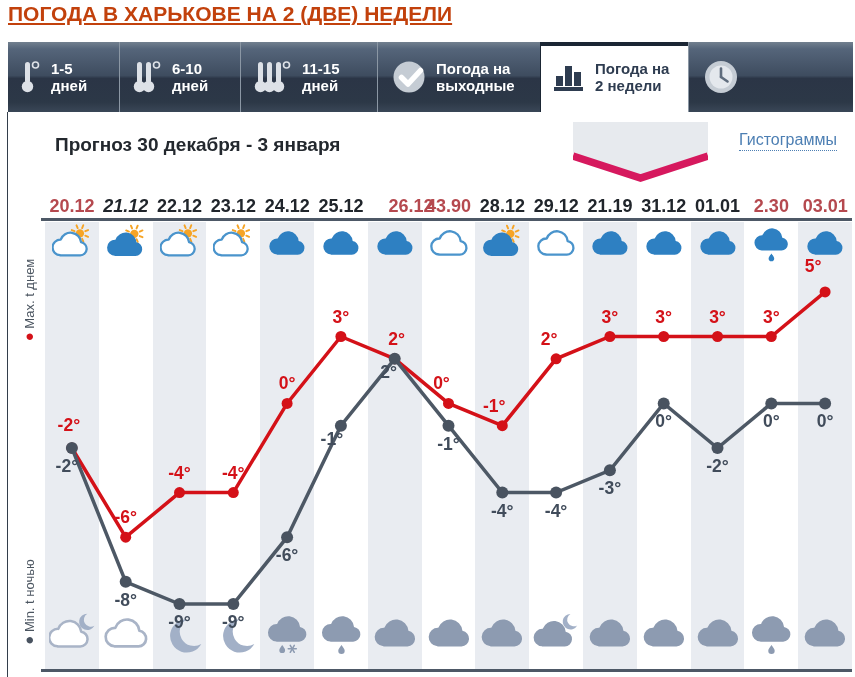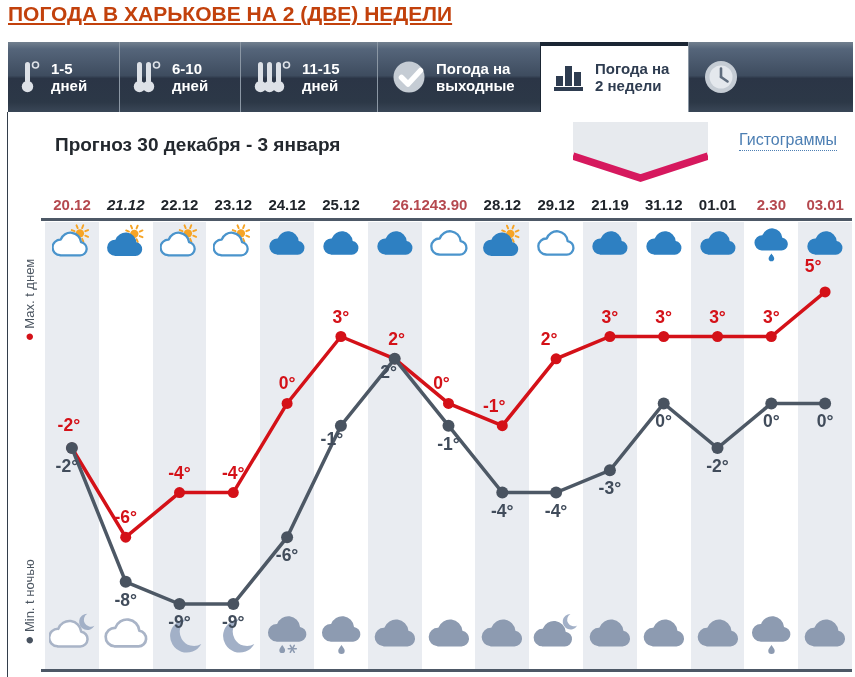--- a/index.html
+++ b/index.html
@@ -20,21 +20,21 @@
   .subtitle{position:absolute;left:55px;top:134px;font-size:19px;font-weight:bold;color:#23282e;}
   .graph-btn{position:absolute;left:573px;top:122px;width:135px;height:60px;cursor:pointer;}
   .graph-btn .lbl{position:absolute;left:0;top:8px;width:135px;text-align:center;
                   font-size:16px;color:#3f4650;}
   .hist-link{position:absolute;left:739px;top:131px;font-size:16px;color:#4d7fb3;
              border-bottom:1px dotted #4d7fb3;padding-bottom:1px;cursor:pointer;}
   .left-border{position:absolute;left:7px;top:112px;width:1px;height:565px;background:#333e4b;}
   
   .hrule{position:absolute;left:41px;width:811px;height:3px;background:#4d5866;}
   .dates{position:absolute;left:45px;top:196px;width:807px;height:20px;}
-  .date{position:absolute;top:0;width:54px;text-align:center;font-size:15px;font-weight:bold;color:#20252b;}
+  .date{position:absolute;top:0;width:54px;text-align:center;font-size:18px;font-weight:bold;color:#20252b;}
   .date.weekend{color:#b5494f;}
   .chart{position:absolute;left:45px;top:222px;width:807px;height:448px;
          background:repeating-linear-gradient(to right,#e9ecf1 0px,#e9ecf1 53.8px,#ffffff 53.8px,#ffffff 107.6px);}
   .icon-cell{position:absolute;width:54px;display:flex;justify-content:center;z-index:1;}
   svg.plot{position:absolute;left:0;top:0;z-index:2;pointer-events:none;}
   .vlabel{position:absolute;width:110px;height:18px;line-height:18px;text-align:center;
           transform:rotate(-90deg);font-size:13px;color:#4b5560;white-space:nowrap;}
   .vlabel .dot{font-size:15px;}
 </style>
 </head>

